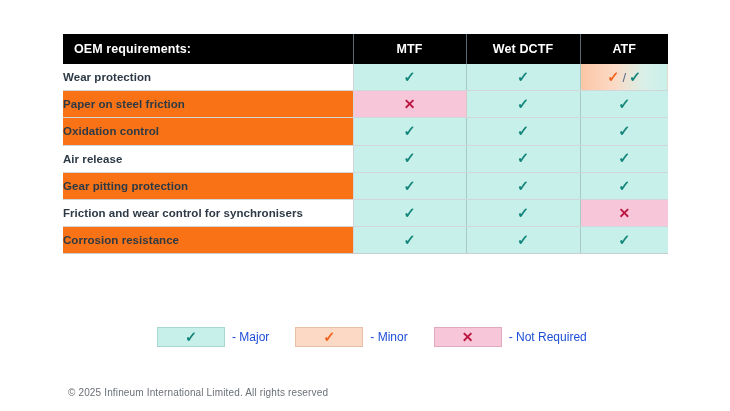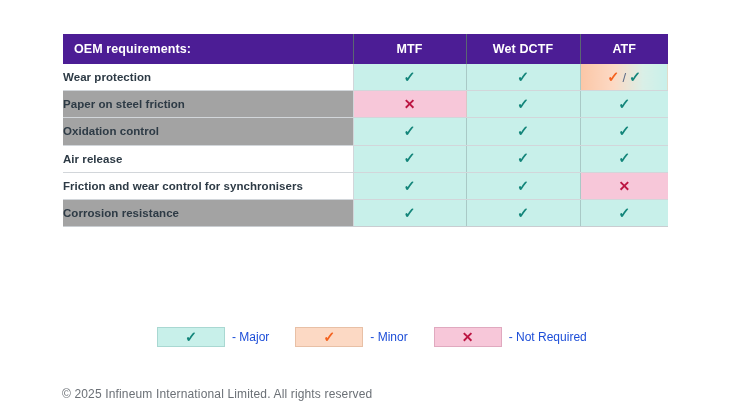--- a/index.html
+++ b/index.html
@@ -34,21 +34,21 @@
     border-collapse: collapse;
     width: 605px;
     table-layout: fixed;
   }
   table.reqs col.c-label { width: 290px; }
   table.reqs col.c-mtf   { width: 113px; }
   table.reqs col.c-wdctf { width: 114px; }
   table.reqs col.c-atf   { width: 88px; }
 
   table.reqs thead th {
-    background: #4c1d95;
+    background: #000000;
     color: #ffffff;
     height: 30px;
     font-size: 12.5px;
     font-weight: bold;
     border-right: 1px solid #5a6672;
     padding: 0;
     letter-spacing: 0.1px;
   }
   table.reqs thead th:last-child { border-right: none; }
   th.head-label {
@@ -75,21 +75,21 @@
     color: #2d3a45;
     font-weight: bold;
     text-align: left;
     padding-left: 11px;
     font-size: 11.6px;
     letter-spacing: 0.05px;
     border-right: 1px solid #d2d6da;
     margin-left: 14px;
   }
   tr.rw-odd  td.label { background: #ffffff; }
-  tr.rw-even td.label { background: #a3a3a3; }
+  tr.rw-even td.label { background: #f97316; }
 
   td.mark {
     text-align: center;
     vertical-align: middle;
     border-right: 1px solid #a9c9c6;
     position: relative;
   }
   td.mark:last-child { border-right: none; }
 
   
@@ -146,23 +146,23 @@
   .swatch.sw-none  { background: #f7c7d9; border-color: #e0a9bf; }
   .legend-text {
     font-size: 12px;
     color: #1d4ed8;
     white-space: nowrap;
   }
 
   
   .footer {
     position: absolute;
-    left: 62px;
+    left: 68px;
     top: 387px;
-    font-size: 12px;
+    font-size: 10px;
     color: #6b7076;
     letter-spacing: 0.15px;
     text-align: center;
   }
 </style>
 </head>
 <body>
 
 <div id="app">
 
@@ -200,20 +200,26 @@
             <td class="mark fill-major"><span class="glyph check-major">✓</span></td>
           </tr>
           <tr class="rw-even">
             <td class="label">Oxidation control</td>
             <td class="mark fill-major"><span class="glyph check-major">✓</span></td>
             <td class="mark fill-major"><span class="glyph check-major">✓</span></td>
             <td class="mark fill-major"><span class="glyph check-major">✓</span></td>
           </tr>
           <tr class="rw-odd">
             <td class="label">Air release</td>
+            <td class="mark fill-major"><span class="glyph check-major">✓</span></td>
+            <td class="mark fill-major"><span class="glyph check-major">✓</span></td>
+            <td class="mark fill-major"><span class="glyph check-major">✓</span></td>
+          </tr>
+          <tr class="rw-even">
+            <td class="label">Gear pitting protection</td>
             <td class="mark fill-major"><span class="glyph check-major">✓</span></td>
             <td class="mark fill-major"><span class="glyph check-major">✓</span></td>
             <td class="mark fill-major"><span class="glyph check-major">✓</span></td>
           </tr>
           <tr class="rw-odd">
             <td class="label">Friction and wear control for synchronisers</td>
             <td class="mark fill-major"><span class="glyph check-major">✓</span></td>
             <td class="mark fill-major"><span class="glyph check-major">✓</span></td>
             <td class="mark fill-none"><span class="glyph cross-none">✕</span></td>
           </tr>

